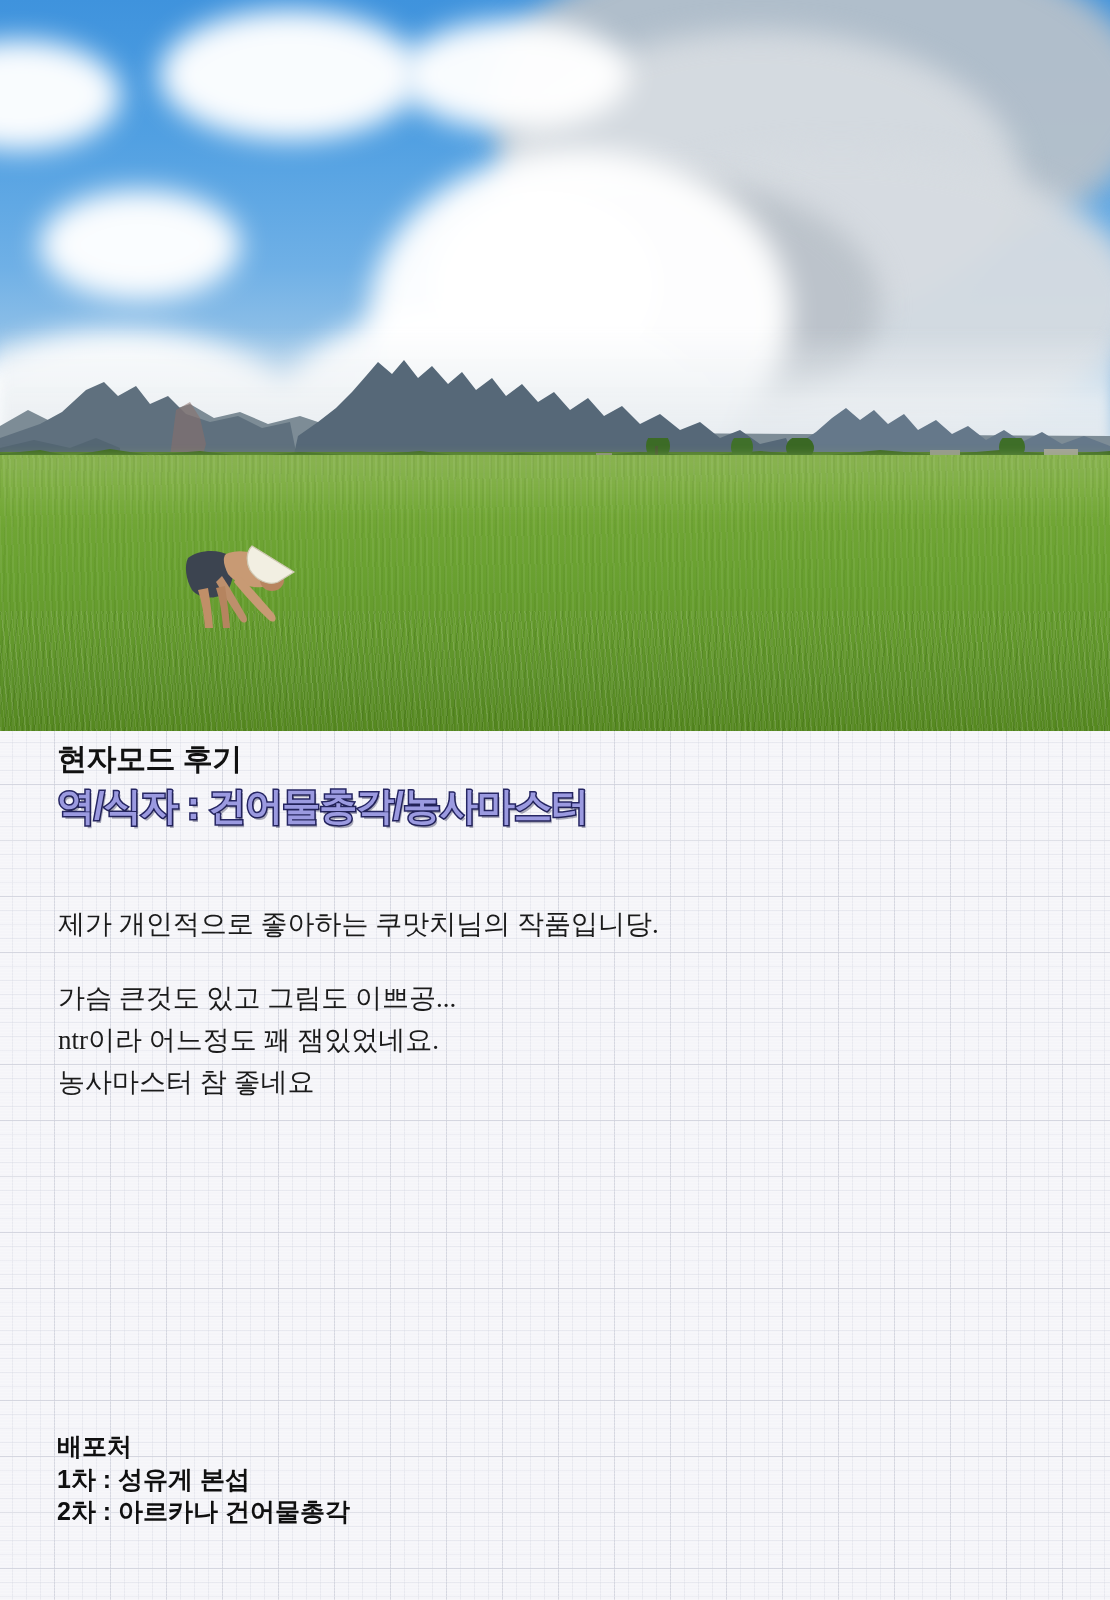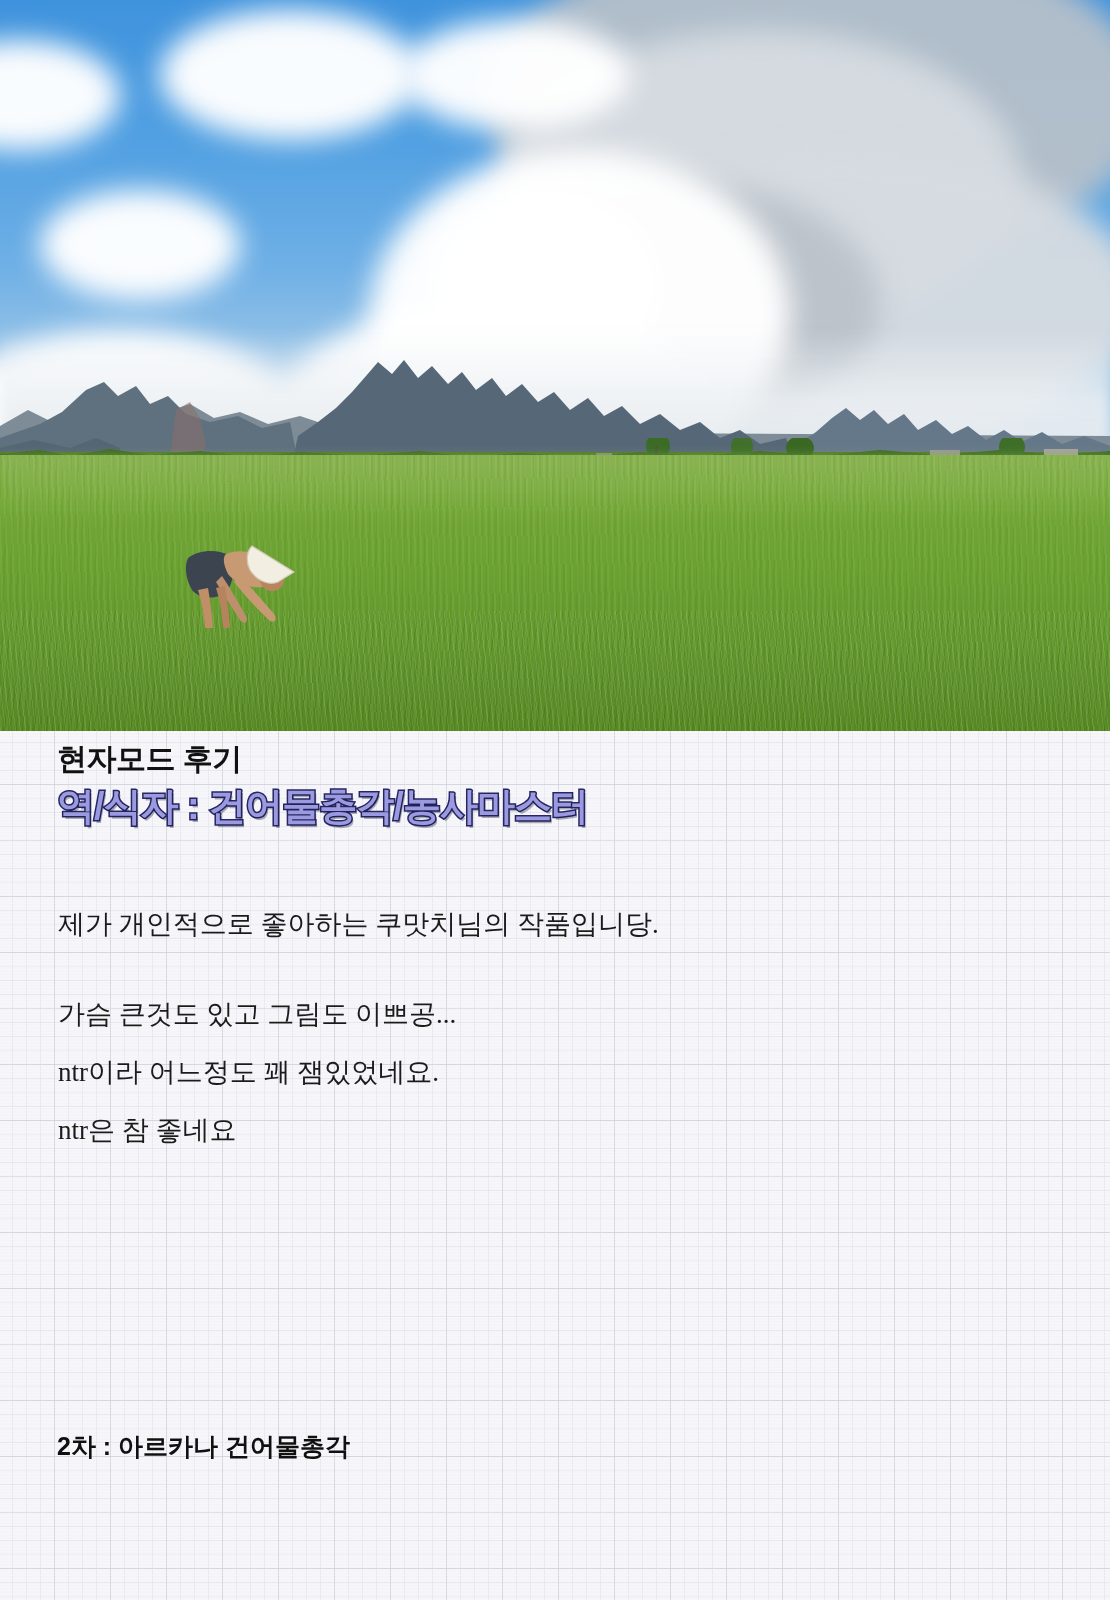--- a/index.html
+++ b/index.html
@@ -132,21 +132,21 @@
     paint-order:stroke fill;
     text-shadow:2px 3px 0 rgba(30,30,70,.35);
   }
 
   .body-text {
     position:absolute; left:58px; top:180px;
     font-family:"Liberation Serif", serif;
     font-size:27px; color:#1b1b1b;
     line-height:1.0; white-space:nowrap;
   }
-  .bl { margin-bottom:16px; height:42px; }
+  .bl { margin-bottom:0; height:42px; }
   .gap { height:32px; }
 
   .footer {
     position:absolute; left:57px; top:699px;
     font-size:25px; font-weight:bold; color:#101010;
     line-height:1.30; white-space:nowrap;
   }
 </style>
 </head>
 <body>
@@ -225,23 +225,25 @@
 
       <div class="heading">현자모드 후기</div>
 
       <div class="title-main">역/식자 : 건어물총각/농사마스터</div>
 
       <div class="body-text">
         <div class="bl">제가 개인적으로 좋아하는 쿠맛치님의 작품입니당.</div>
         <div class="gap"></div>
         <div class="bl">가슴 큰것도 있고 그림도 이쁘공...</div>
         <div class="bl">ntr이라 어느정도 꽤 잼있었네요.</div>
-        <div class="bl">ntr은 참 좋네요</div>
+        <div class="bl">농사마스터 참 좋네요</div>
       </div>
 
       <div class="footer">
+        <div>배포처</div>
+        <div>1차 : 성유게 본섭</div>
         <div>2차 : 아르카나 건어물총각</div>
       </div>
 
     </div>
   </div>
 
 </div>
 
 </body></html>

